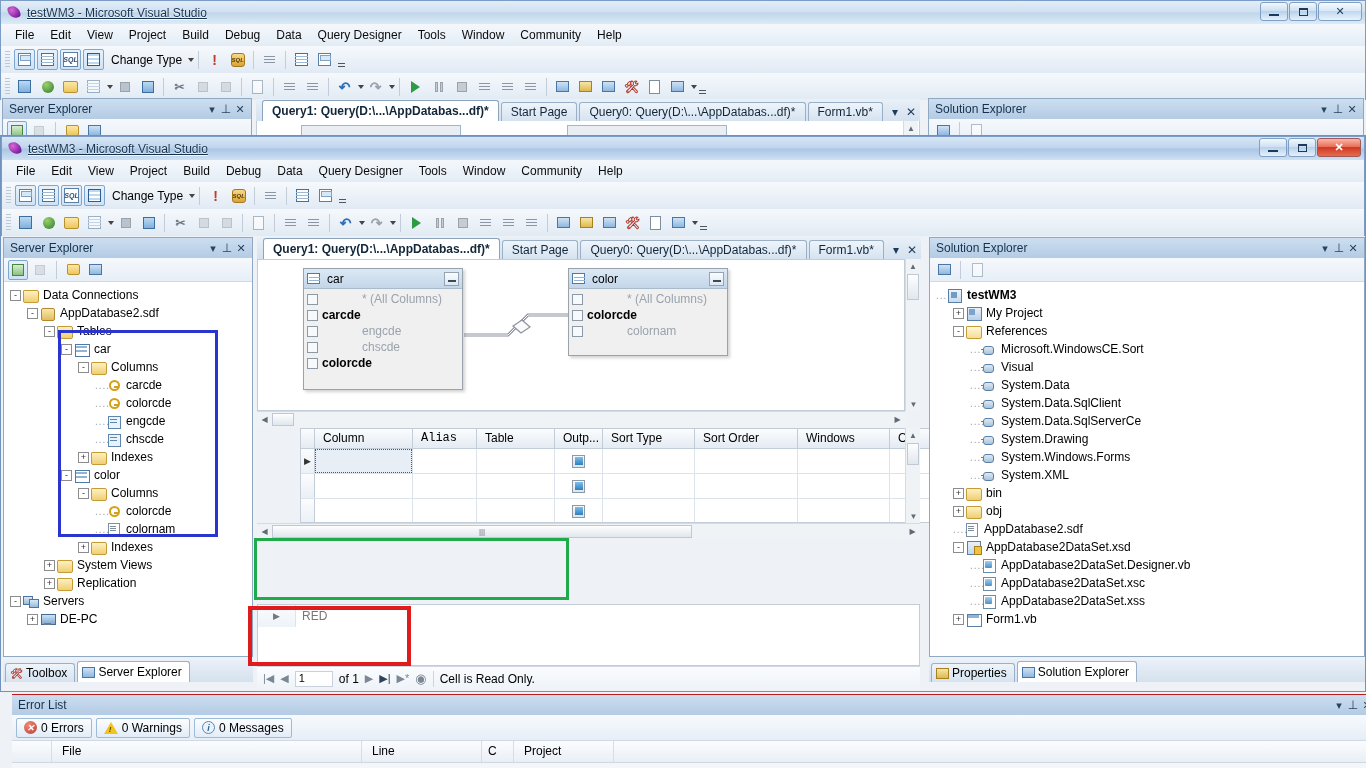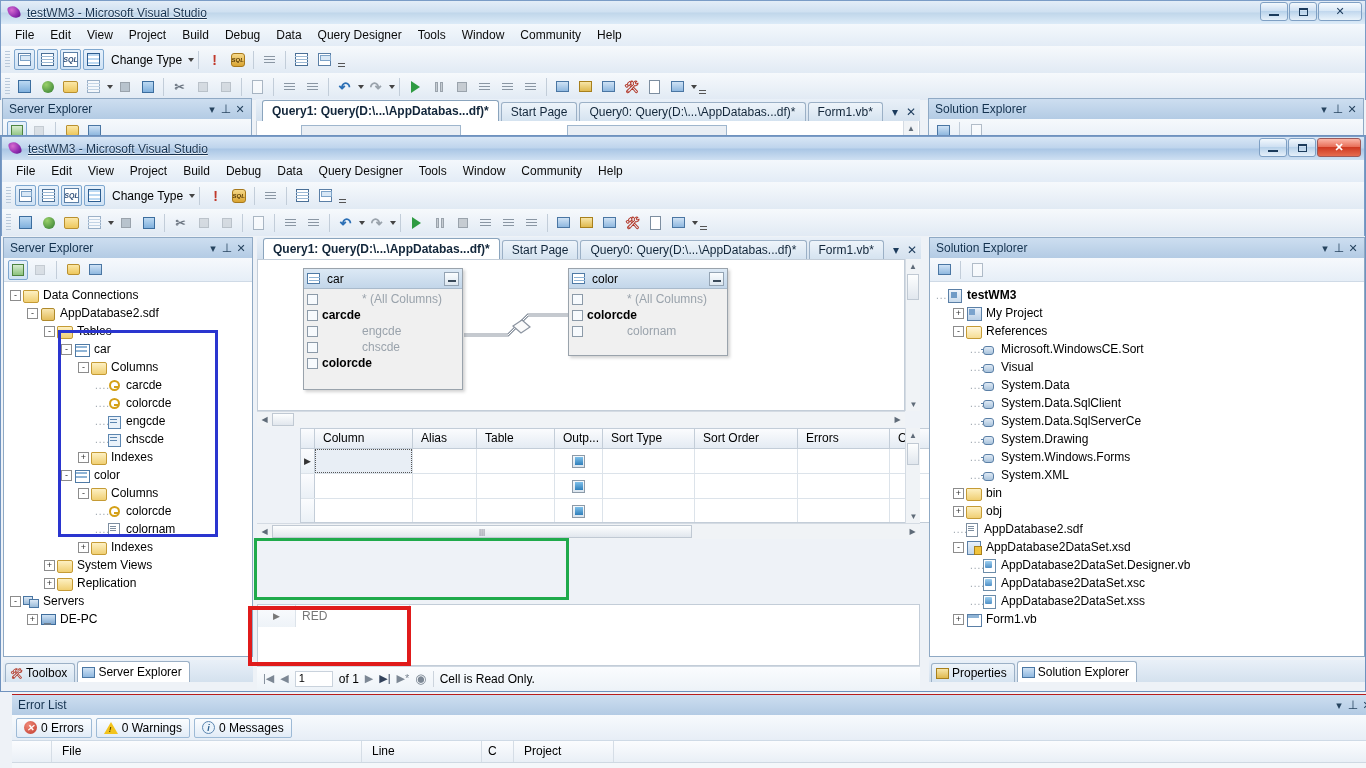--- a/index.html
+++ b/index.html
@@ -885,26 +885,26 @@
     <div class="hsb" style="left:256px;top:275px;width:648px;height:16px;display:flex;align-items:center;">
       <span class="arw" style="width:15px;">◀</span>
       <span class="thumb" style="width:22px;height:13px;"></span>
       <span class="arw" style="width:15px;margin-left:auto;">▶</span>
     </div>
 
     <div style="position:absolute;left:256px;top:292px;width:648px;height:95px;background:#fff;border:1px solid #c3cdd8;overflow:hidden;margin-left:43px;">
       <div class="gridhdr">
         <span class="gh" style="width:14px;padding-left:0;"></span>
         <span class="gh" style="width:98px;">Column</span>
-        <span class="gh" style="width:64px;">Alias</span>
+        <span class="gh" style="width:64px;font-family:Liberation Mono, monospace;">Alias</span>
         <span class="gh" style="width:78px;">Table</span>
         <span class="gh" style="width:48px;">Outp...</span>
         <span class="gh" style="width:92px;">Sort Type</span>
         <span class="gh" style="width:103px;">Sort Order</span>
-        <span class="gh" style="width:92px;">Errors</span>
+        <span class="gh" style="width:92px;">Windows</span>
         <span class="gh" style="width:44px;">Or...</span>
       </div>
       <div class="grow">
         <span class="rowhdr">▶</span>
         <span class="gc" style="width:98px;">
             <span class="gsel"></span>
           </span>
         <span class="gc" style="width:64px;"></span>
         <span class="gc" style="width:78px;"></span>
         <span class="gc" style="width:48px;">

